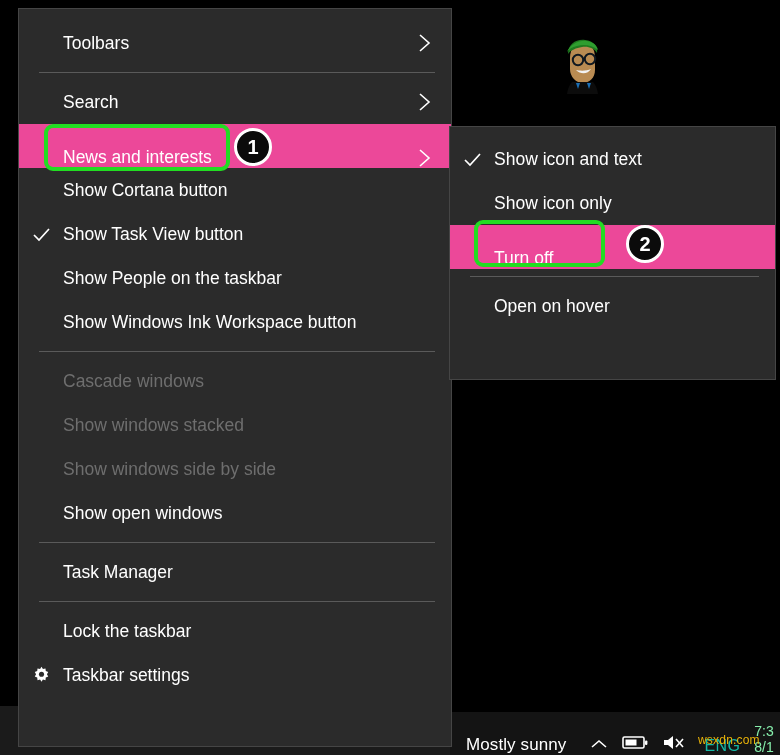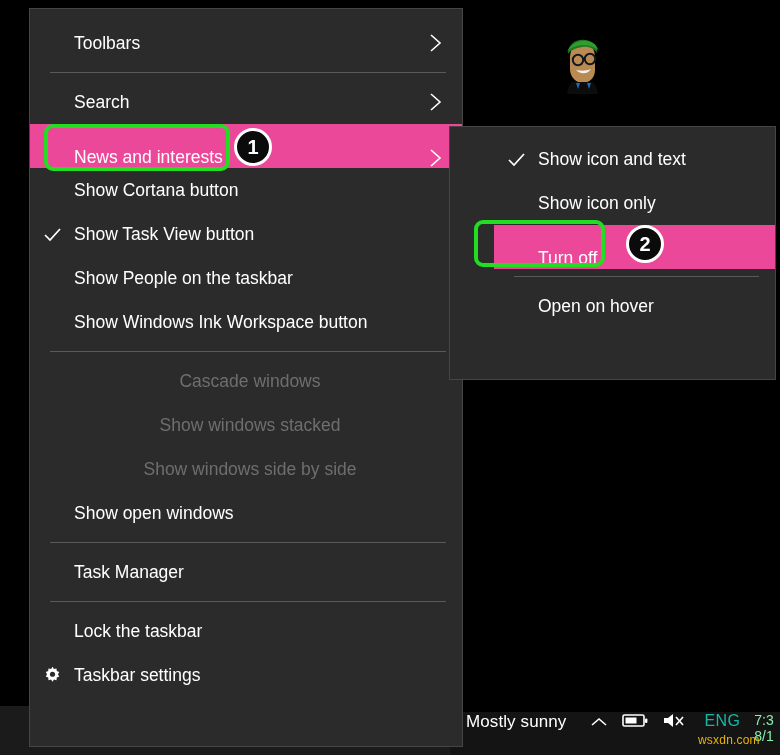--- a/index.html
+++ b/index.html
@@ -42,21 +42,21 @@
     background: #1b1b1b;
   }
   #taskbar-right {
     position: absolute;
     left: 450px;
     top: 712px;
     width: 330px;
     height: 43px;
     background: #141414;
     display: flex;
-    align-items: flex-start;
+    align-items: flex-end;
   }
   .tray-weather {
     color: #ffffff;
     font-size: 17px;
     margin-left: 16px;
     white-space: nowrap;
     letter-spacing: .1px;
   }
   .tray-icons {
     display: flex;
@@ -93,48 +93,45 @@
     position: absolute;
     background: #2b2b2b;
     border: 1px solid #454545;
     box-sizing: border-box;
   }
   #main-menu {
     left: 18px;
     top: 8px;
     width: 434px;
     height: 739px;
-    margin-left: 11px;
   }
   #sub-menu {
     left: 449px;
     top: 126px;
     width: 327px;
     height: 254px;
-    padding-left: 44px;
   }
 
   .menu-item {
     position: relative;
     display: flex;
     align-items: center;
     height: 44px;
     padding: 0 14px 0 0;
     color: #ffffff;
     font-size: 17.5px;
     white-space: nowrap;
     box-sizing: border-box;
   }
   .menu-item.highlight {
     background: #ec4899;
     align-items: flex-end;
   }
   .menu-item.disabled {
     color: #6e6e6e;
-    text-align: center;
   }
   .menu-item .glyph-slot {
     width: 44px;
     min-width: 44px;
     display: flex;
     align-items: center;
     justify-content: center;
   }
   .menu-item .label {
     flex: 1;

